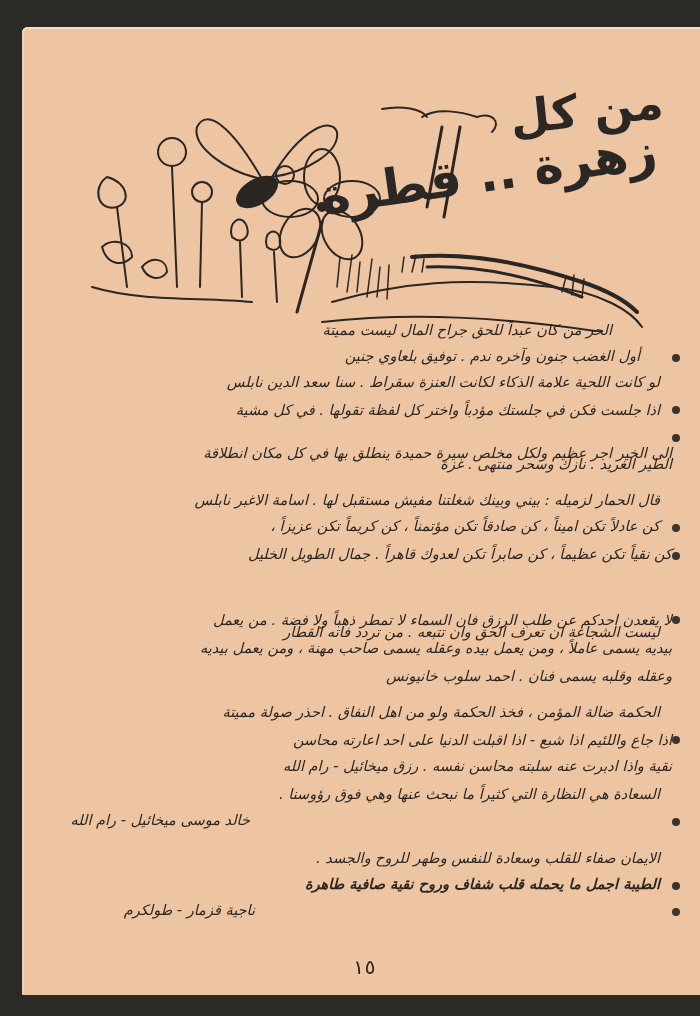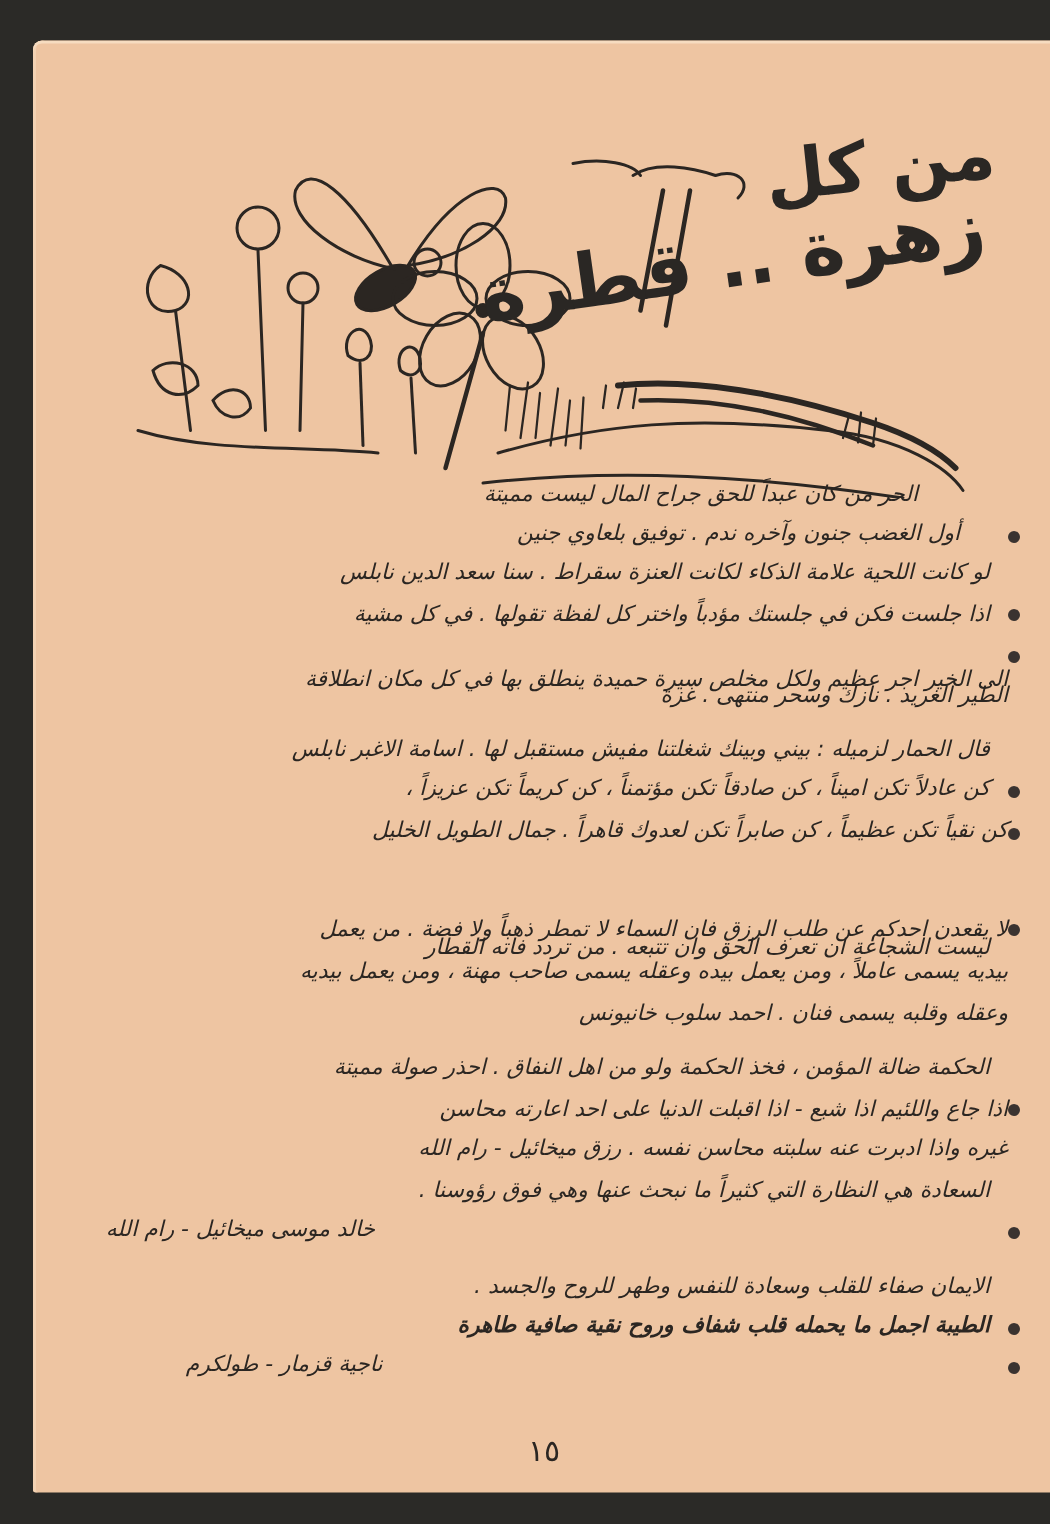--- a/index.html
+++ b/index.html
@@ -36,21 +36,21 @@
   .line {
     position:absolute; right:0; height:26px; line-height:26px;
     white-space:nowrap; direction:rtl;
   }
   .bullet {
     position:absolute; width:8px; height:8px; border-radius:50%;
     background:#3a3330;
   }
   .page-number {
     position:absolute; left:330px; top:928px; font-size:20px; color:#2b2622;
-    font-family:Liberation Serif, serif;
+    font-family:Liberation Mono, monospace;
   }
 </style>
 </head>
 <body>
 
 <div class="page">
 
   <svg class="header-art" viewBox="0 0 580 245" fill="none" stroke="#2b2622" stroke-width="2" stroke-linecap="round">
 
     <path d="M250 215 C320 195 380 190 470 200 C520 205 550 225 560 240"></path>
@@ -111,21 +111,21 @@
     <div class="line" style="top:134px; right:8px;"><span>الطير الغريد .                         نازك وسحر منتهى . غزة</span></div>
     <div class="line" style="top:170px; right:20px;"><span>قال الحمار لزميله : بيني وبينك شغلتنا مفيش مستقبل لها .  اسامة الاغبر نابلس</span></div>
     <div class="line" style="top:196px; right:20px;"><span>كن عادلاً تكن اميناً ، كن صادقاً تكن مؤتمناً ، كن كريماً تكن عزيزاً ،</span></div>
     <div class="line" style="top:224px; right:8px;"><span>كن نقياً تكن عظيماً ، كن صابراً تكن لعدوك قاهراً .   جمال الطويل الخليل</span></div>
     <div class="line" style="top:262px; right:20px;margin-top:40px;"><span>ليست الشجاعة ان تعرف الحق وان تتبعه .      من تردد فاته القطار</span></div>
     <div class="line" style="top:290px; right:8px;"><span>لا يقعدن احدكم عن طلب الرزق فان السماء لا تمطر ذهباً ولا فضة .     من يعمل</span></div>
     <div class="line" style="top:318px; right:8px;"><span>بيديه يسمى عاملاً ، ومن يعمل بيده وعقله يسمى صاحب مهنة ، ومن يعمل بيديه</span></div>
     <div class="line" style="top:346px; right:8px;"><span>وعقله وقلبه يسمى فنان .             احمد سلوب   خانيونس</span></div>
     <div class="line" style="top:382px; right:20px;"><span>الحكمة ضالة المؤمن ، فخذ الحكمة ولو من اهل النفاق .      احذر صولة مميتة</span></div>
     <div class="line" style="top:410px; right:8px;"><span>اذا جاع واللئيم اذا شبع -       اذا اقبلت الدنيا على احد اعارته محاسن</span></div>
-    <div class="line" style="top:436px; right:8px;"><span>غيره واذا ادبرت عنه سلبته محاسن نفسه .          رزق ميخائيل - رام الله</span></div>
+    <div class="line" style="top:436px; right:8px;"><span>نقية واذا ادبرت عنه سلبته محاسن نفسه .          رزق ميخائيل - رام الله</span></div>
     <div class="line" style="top:464px; right:20px;"><span>السعادة هي النظارة التي كثيراً ما نبحث عنها وهي فوق رؤوسنا .</span></div>
     <div class="line" style="top:490px; right:430px;"><span>خالد موسى ميخائيل - رام الله</span></div>
     <div class="line" style="top:528px; right:20px;"><span>الايمان صفاء للقلب وسعادة للنفس وطهر للروح والجسد .</span></div>
     <div class="line" style="top:554px; right:20px;font-weight:bold;"><span>الطيبة اجمل ما يحمله قلب شفاف وروح نقية صافية طاهرة</span></div>
     <div class="line" style="top:580px; right:425px;"><span>ناجية قزمار - طولكرم</span></div>
 
     <div class="bullet" style="top:37px; right:0px;"></div>
     <div class="bullet" style="top:89px; right:0px;"></div>
     <div class="bullet" style="top:117px; right:0px;"></div>
     <div class="bullet" style="top:207px; right:0px;"></div>

